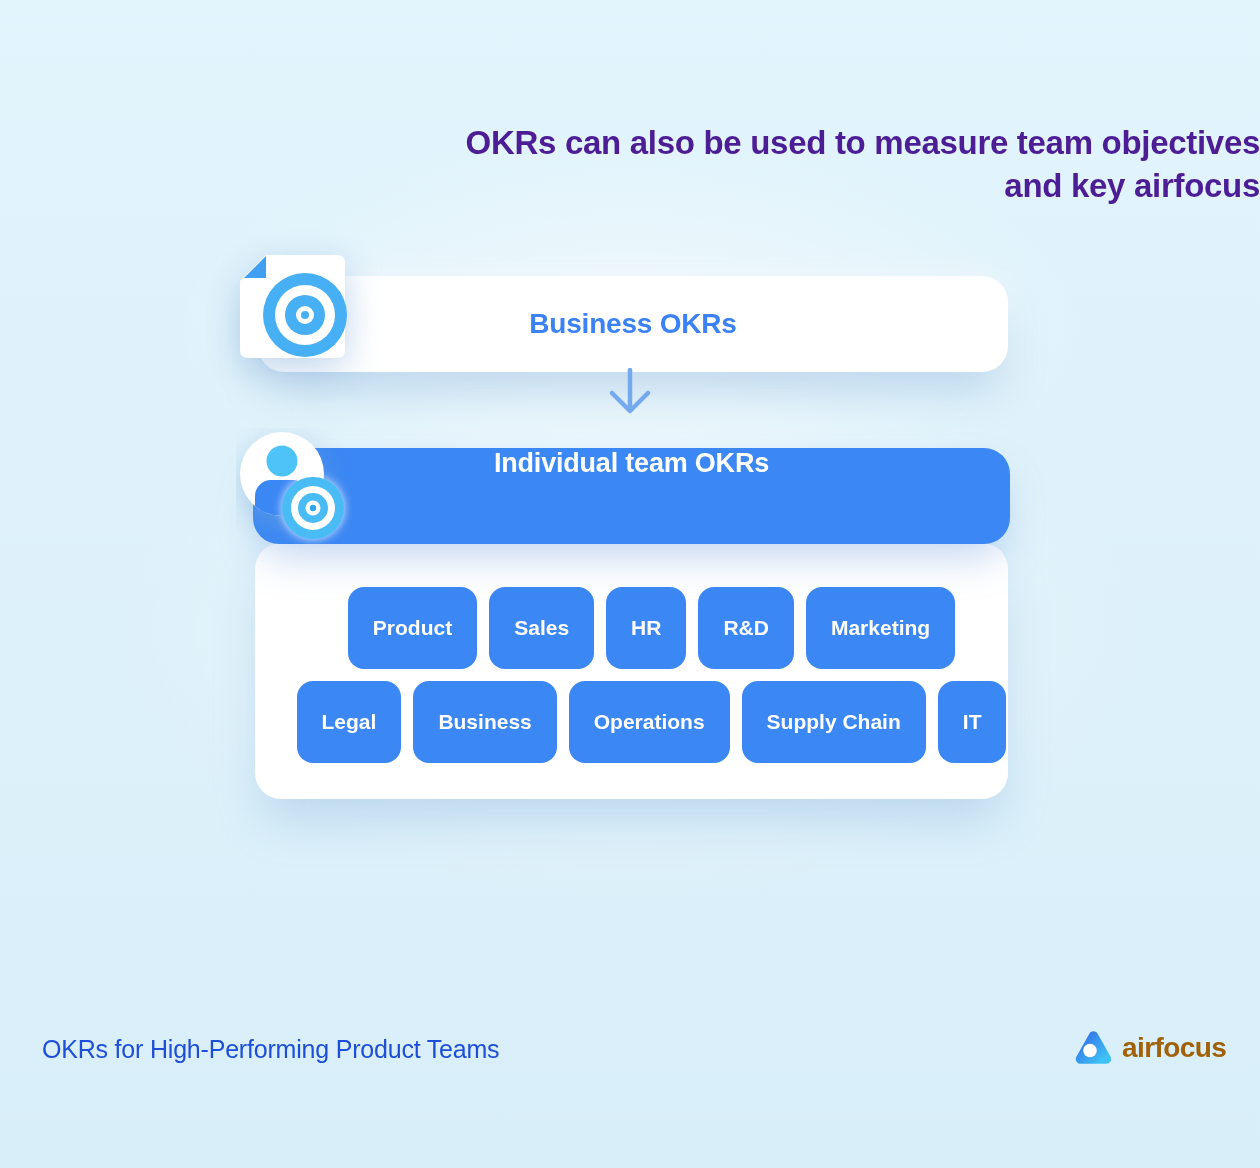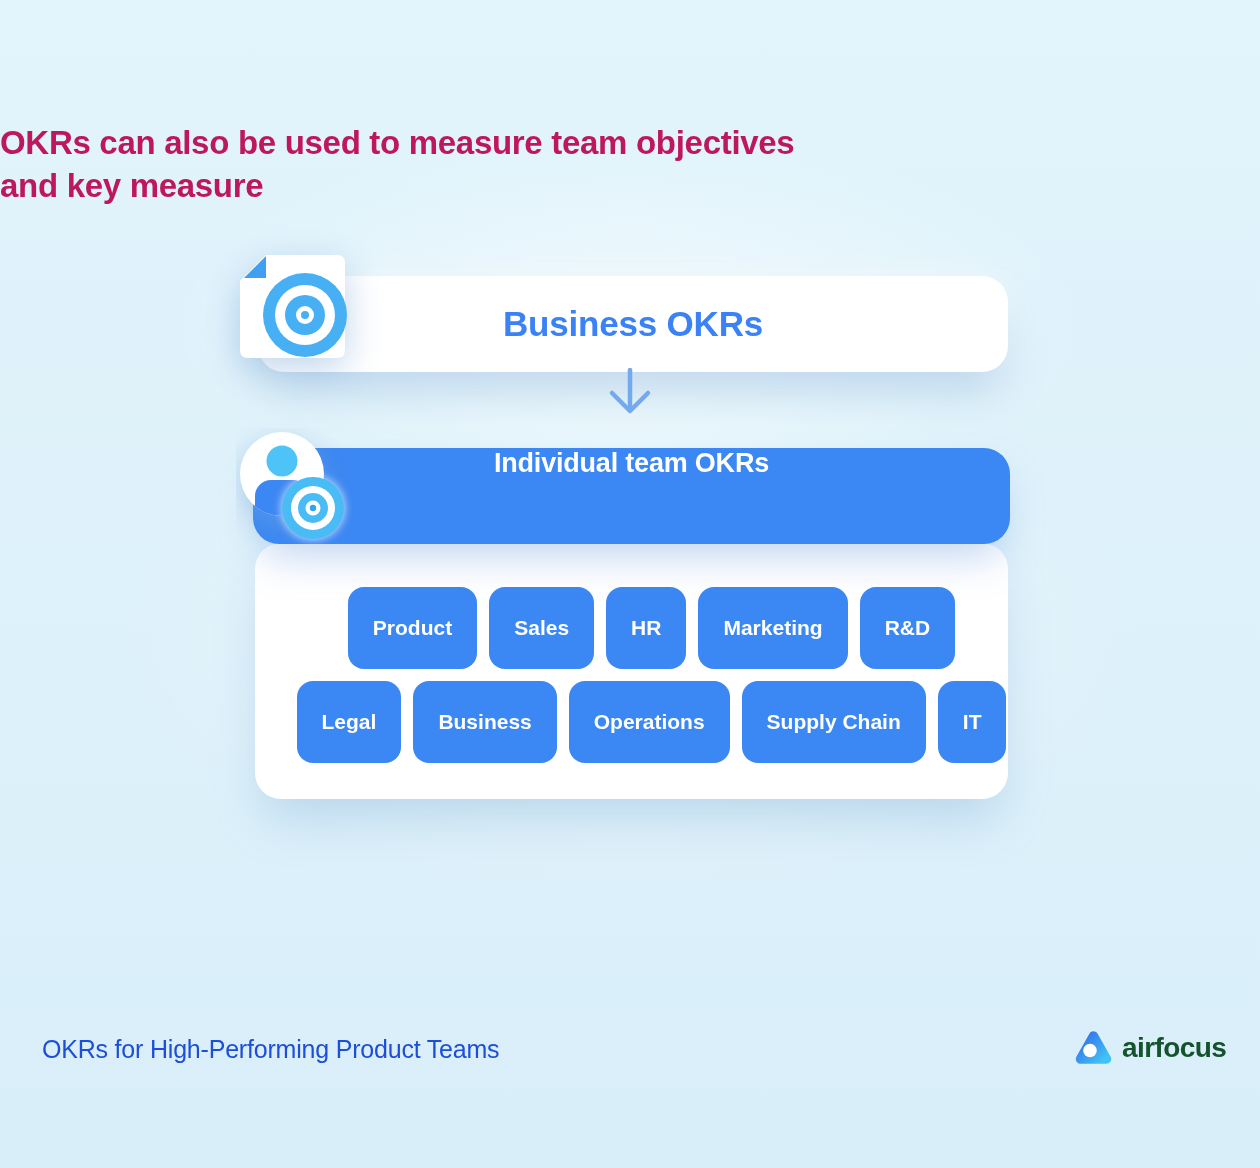--- a/index.html
+++ b/index.html
@@ -11,42 +11,42 @@
       radial-gradient(640px 280px at 630px 330px, rgba(255,255,255,.50), rgba(255,255,255,0) 72%),
       radial-gradient(720px 380px at 630px 630px, rgba(255,255,255,.45), rgba(255,255,255,0) 72%),
       linear-gradient(180deg, #E2F4FC 0%, #DDF1FA 55%, #D8EEF9 100%);
     overflow: hidden;
   }
 
   .page-title {
     position: absolute;
     top: 121px; left: 0;
     width: 100%;
-    text-align: left;
-    color: #be185d;
+    text-align: right;
+    color: #4c1d95;
     font-size: 33px;
     font-weight: 700;
     line-height: 43px;
     letter-spacing: -0.3px;
     z-index: 3;
   }
 
   .biz-card {
     position: absolute;
     left: 258px; top: 276px;
     width: 750px; height: 96px;
     background: #FFFFFF;
     border-radius: 26px;
     box-shadow: 0 24px 44px -8px rgba(125, 170, 215, 0.45), 0 0 30px rgba(255,255,255,0.6);
     display: flex; align-items: center; justify-content: center;
     z-index: 2;
   }
   .biz-card .card-label {
     color: #3B82F6;
-    font-size: 35px;
+    font-size: 28px;
     font-weight: 700;
     letter-spacing: -0.2px;
   }
 
   .doc-icon {
     position: absolute;
     left: 236px; top: 250px;
     z-index: 4;
     filter: drop-shadow(0 10px 18px rgba(110, 160, 210, 0.45));
   }
@@ -122,32 +122,32 @@
 
   .brand {
     position: absolute;
     left: 1074px; top: 1028px;
     display: flex;
     align-items: center;
     gap: 9px;
     z-index: 2;
   }
   .brand-name {
-    color: #14532d;
+    color: #a16207;
     font-size: 28px;
     font-weight: 700;
     letter-spacing: -0.6px;
   }
 </style>
 </head>
 <body>
 
 <div class="page-title">
   <div>OKRs can also be used to measure team objectives</div>
-  <div>and key measure</div>
+  <div>and key airfocus</div>
 </div>
 
 <div class="biz-card">
   <span class="card-label">Business OKRs</span>
 </div>
 
 <svg class="doc-icon" width="114" height="114" viewBox="0 0 114 114">
   <path d="M 30 5 H 101 Q 109 5 109 13 V 100 Q 109 108 101 108 H 12 Q 4 108 4 100 V 31 Z" fill="#FFFFFF"></path>
   <polygon points="30,6 30,28 8,28" fill="#419FF2"></polygon>
   <g>
@@ -188,22 +188,22 @@
     <circle cx="77" cy="80" r="7.5" fill="#FFFFFF"></circle>
     <circle cx="77" cy="80" r="3.2" fill="#2FA5EE"></circle>
   </g>
 </svg>
 
 <div class="teams-card">
   <div class="team-row">
     <div class="team-chip">Product</div>
     <div class="team-chip">Sales</div>
     <div class="team-chip">HR</div>
+    <div class="team-chip">R&amp;D</div>
     <div class="team-chip">Marketing</div>
-    <div class="team-chip">R&amp;D</div>
   </div>
   <div class="team-row">
     <div class="team-chip">Legal</div>
     <div class="team-chip">Business</div>
     <div class="team-chip">Operations</div>
     <div class="team-chip">Supply Chain</div>
     <div class="team-chip">IT</div>
   </div>
 </div>
 

